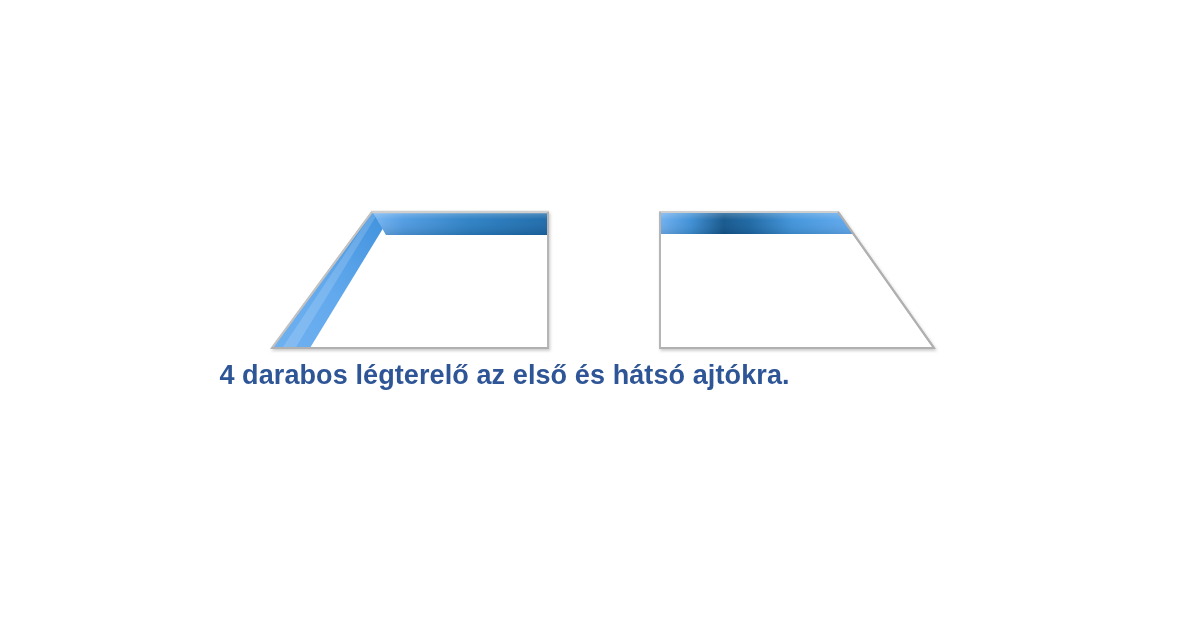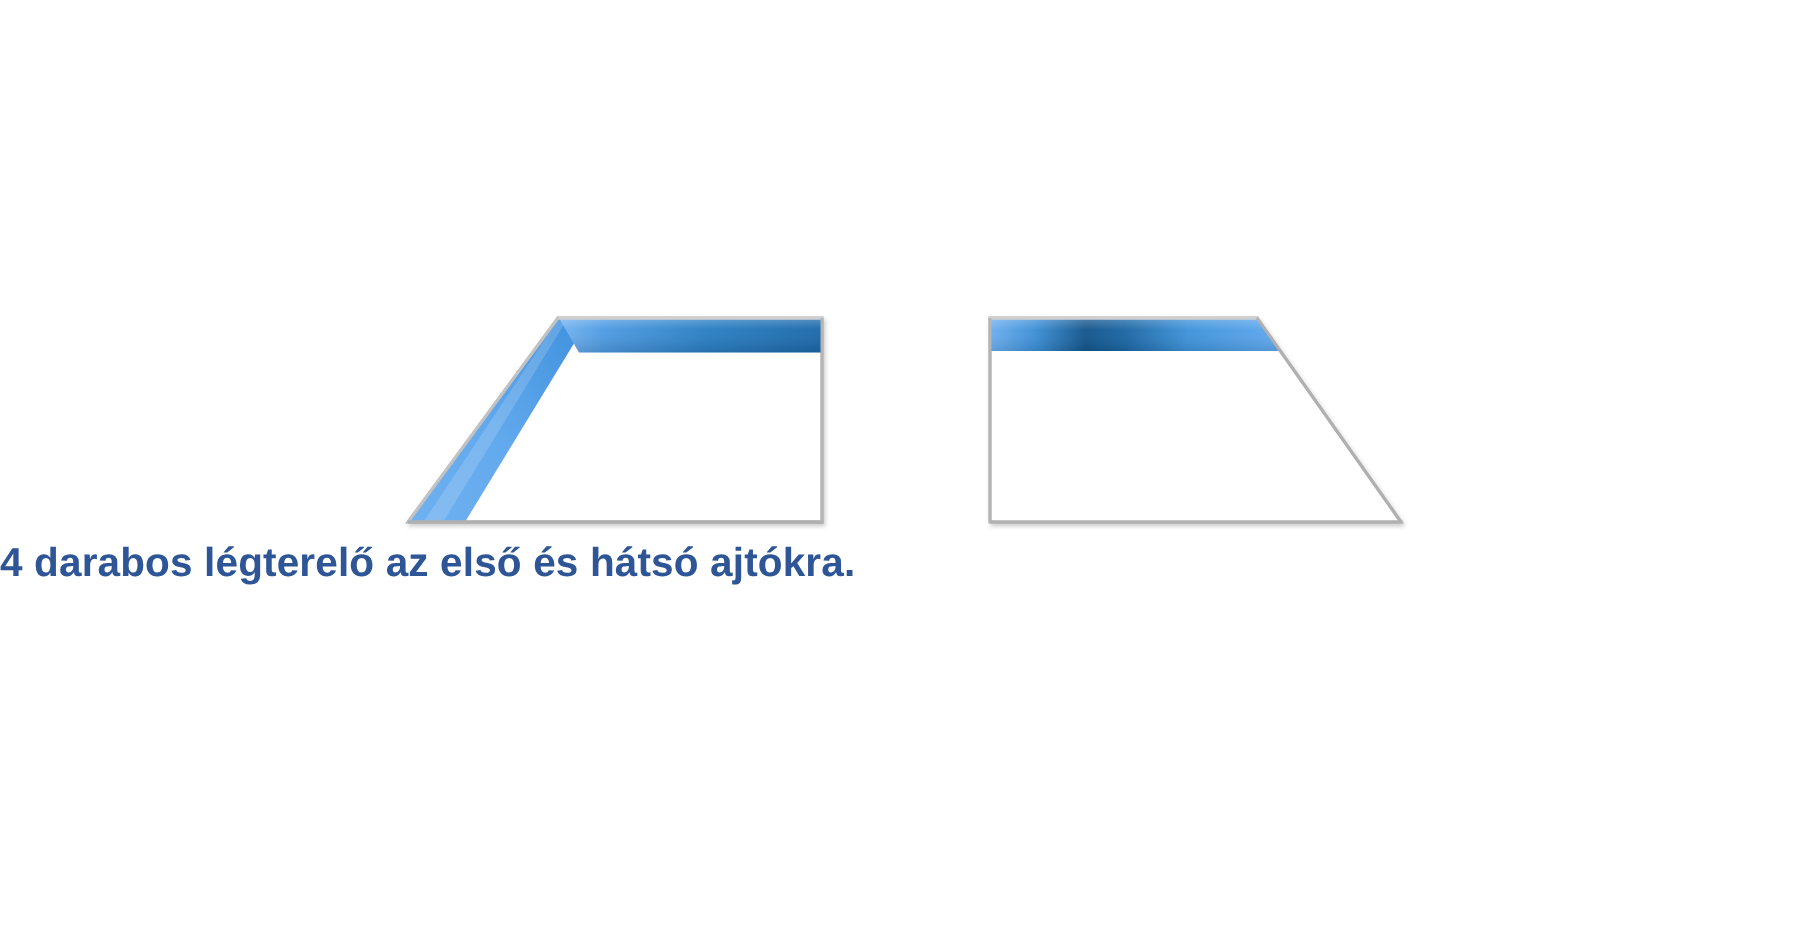--- a/index.html
+++ b/index.html
@@ -36,20 +36,21 @@
     width: 1200px;
     height: 630px;
   }
 
   
   #caption {
     position: absolute;
     left: 0;
     top: 358px;
     width: 1009px;
+    text-align: center;
     font-family: "Liberation Sans", sans-serif;
     font-weight: bold;
     font-size: 27px;
     line-height: 34px;
     letter-spacing: 0.1px;
     color: #2e5596;
     white-space: nowrap;
   }
 </style>
 </head>

